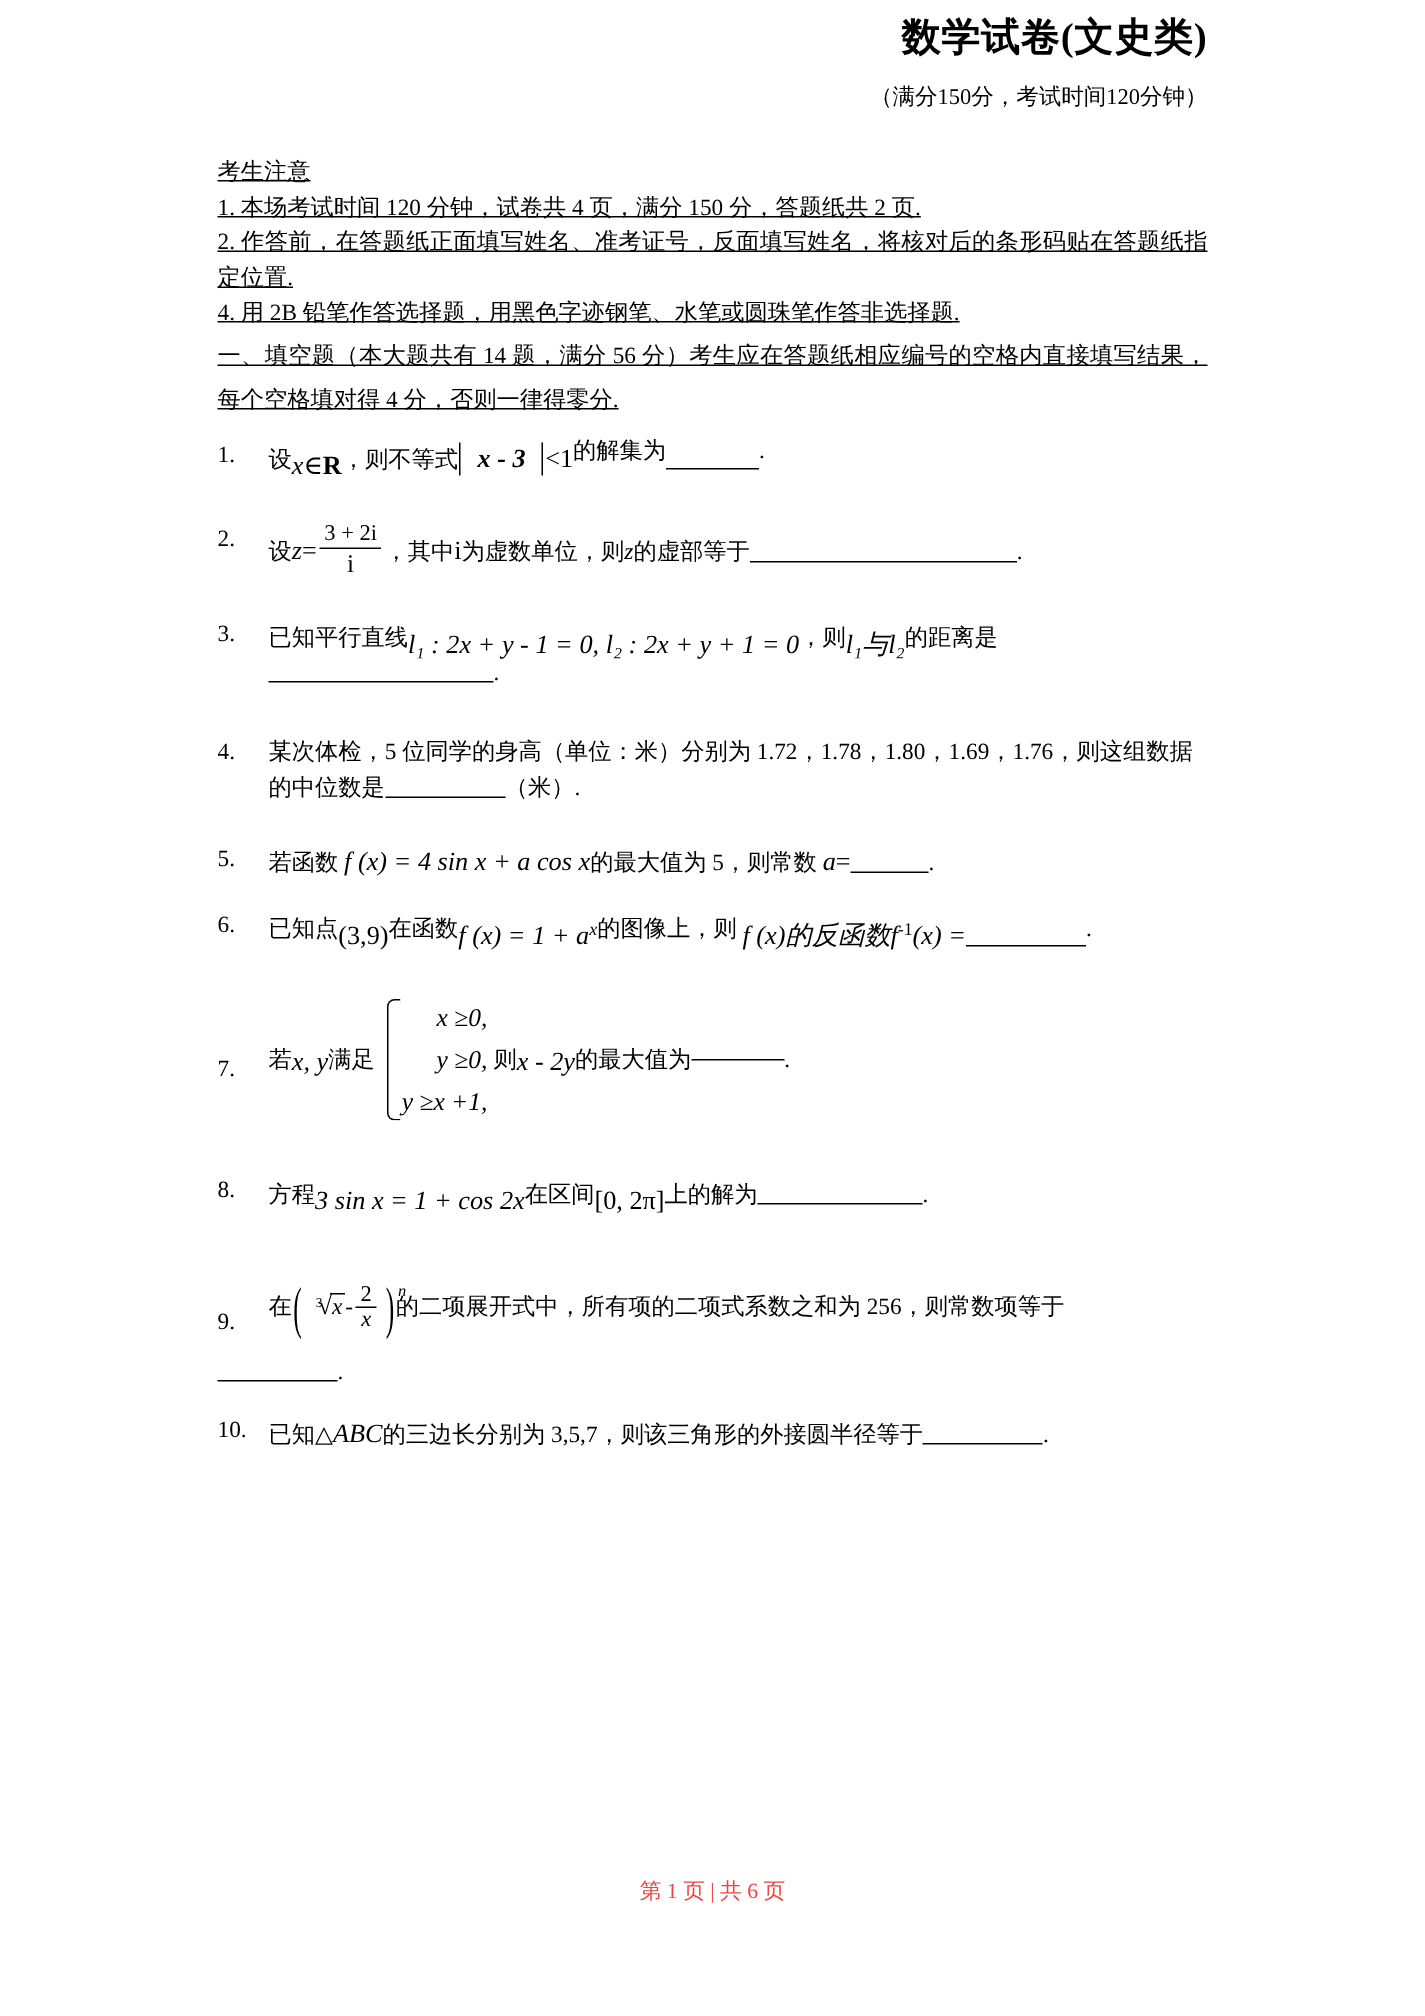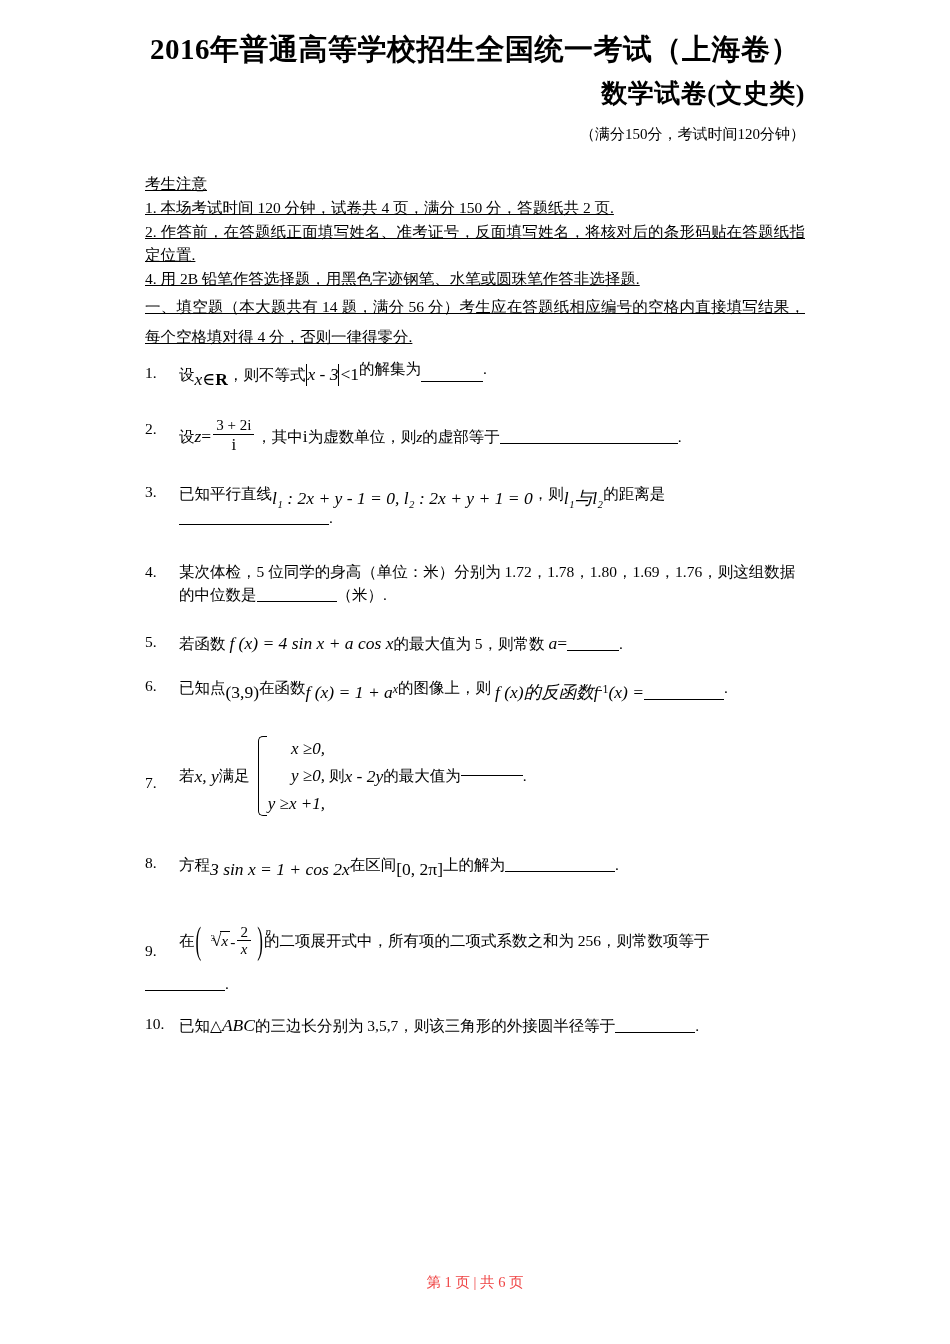--- a/index.html
+++ b/index.html
@@ -144,23 +144,24 @@
     display: block;
     border-top: 1.2px solid #000;
     padding: 0 3px;
     font-size: 17px;
   }
   .frac-sm .num, .frac-sm .den { font-size: 15px; }
   .abs {
     display: inline-block;
     border-left: 1.3px solid #000;
     border-right: 1.3px solid #000;
-    padding: 0 0;
+    padding: 0 11px;
     margin: 0 1px;
     line-height: 1.25;
+    font-weight: bold;
   }
   .blank {
     display: inline-block;
     border-bottom: 1.2px solid #000;
     vertical-align: -2px;
   }
   .b-xs { width: 52px; }
   .b-s  { width: 62px; }
   .b-m  { width: 80px; }
   .b-l  { width: 110px; }
@@ -253,21 +254,20 @@
     font-size: 14.5px;
     color: #ef4444;
   }
 </style>
 </head>
 <body>
 
 <div class="page">
 
 
-  <div class="title-main">2016年普通高等学校招生全国统一考试（上海卷）</div>
   <div class="title-sub">数学试卷(文史类)</div>
   <div class="title-meta">（满分150分，考试时间120分钟）</div>
 
   <div class="notice">
     <div class="notice-head">考生注意</div>
     <div class="notice-item">1. 本场考试时间 120 分钟，试卷共 4 页，满分 150 分，答题纸共 2 页.</div>
     <div class="notice-item">2. 作答前，在答题纸正面填写姓名、准考证号，反面填写姓名，将核对后的条形码贴在答题纸指定位置.</div>
     <div class="notice-item">4. 用 2B 铅笔作答选择题，用黑色字迹钢笔、水笔或圆珠笔作答非选择题.</div>
     <div class="section-lead">一、填空题（本大题共有 14 题，满分 56 分）考生应在答题纸相应编号的空格内直接填写结果，每个空格填对得 4 分，否则一律得零分.</div>
   </div>

